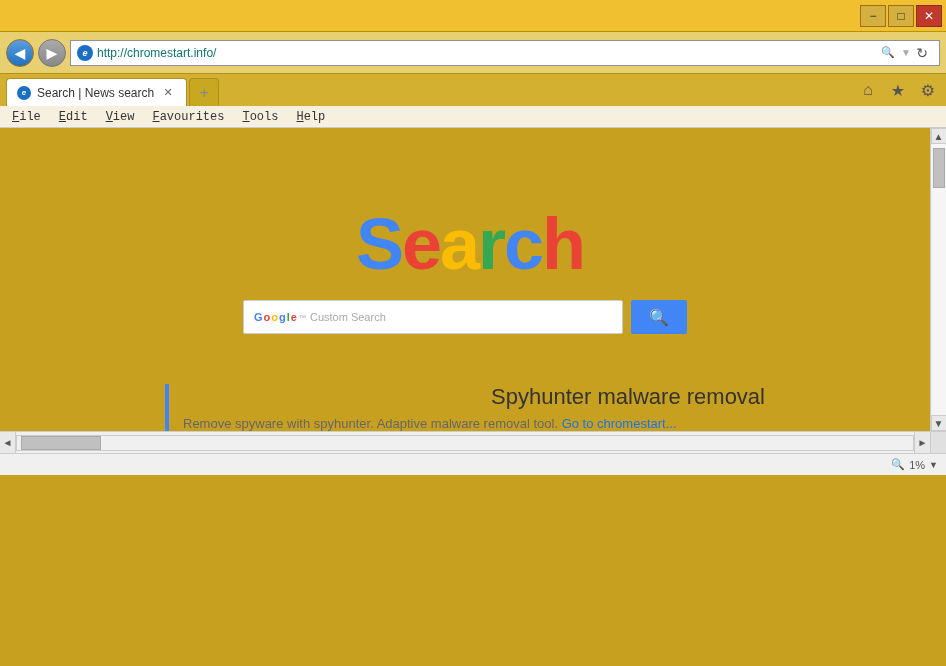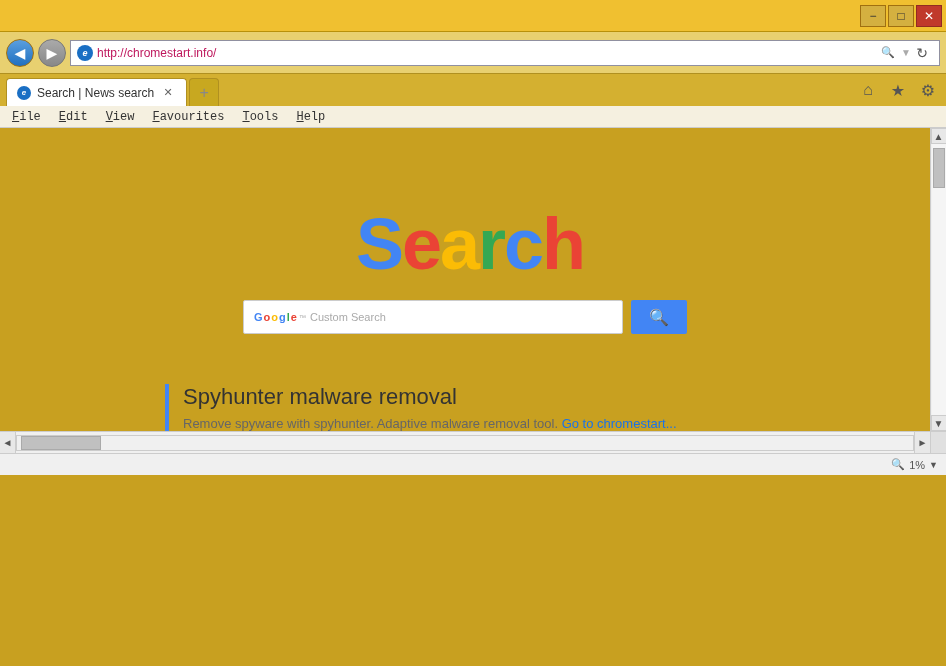--- a/index.html
+++ b/index.html
@@ -92,21 +92,21 @@
       justify-content: center;
       color: white;
       font-size: 9px;
       font-weight: bold;
       font-style: italic;
       margin-right: 4px;
       flex-shrink: 0;
     }
     .address-text {
       font-size: 12px;
-      color: #be185d;
+      color: #0f766e;
       flex: 1;
     }
     .address-icons {
       display: flex;
       align-items: center;
       gap: 2px;
     }
     .search-icon-btn {
       width: 22px;
       height: 22px;
@@ -416,20 +416,21 @@
       width: 600px;
       border-left: 4px solid #4285F4;
       padding-left: 14px;
       margin-top: 10px;
     }
     .bottom-headline {
       font-size: 22px;
       color: #333;
       font-weight: normal;
       margin-bottom: 6px;
+      text-align: right;
     }
     .bottom-desc {
       font-size: 13px;
       color: #666;
     }
     .bottom-link {
       color: #1a73e8;
     }
 
     .main-wrapper {

